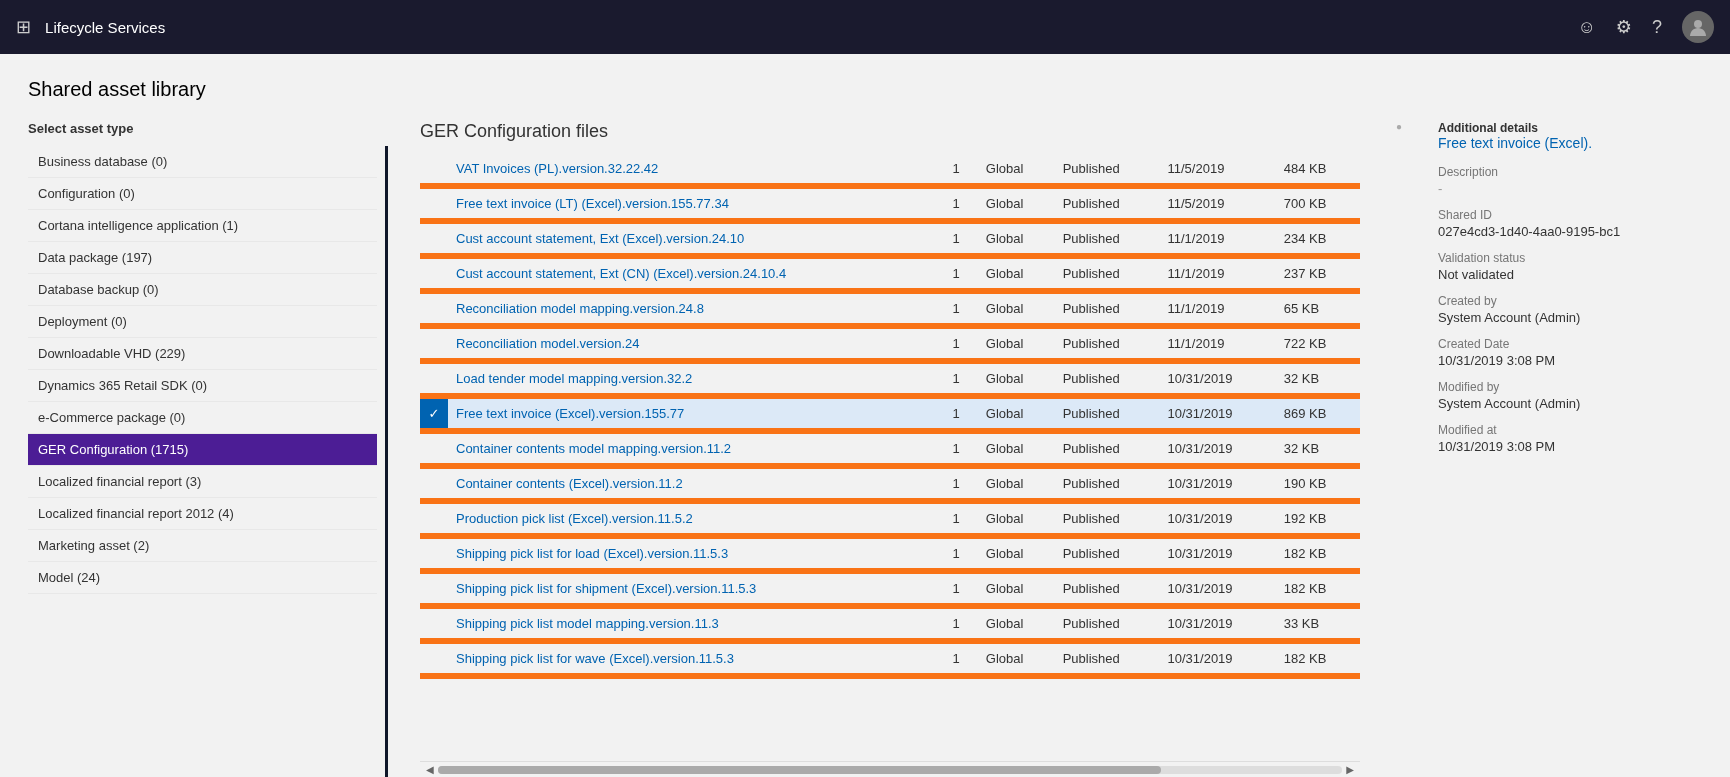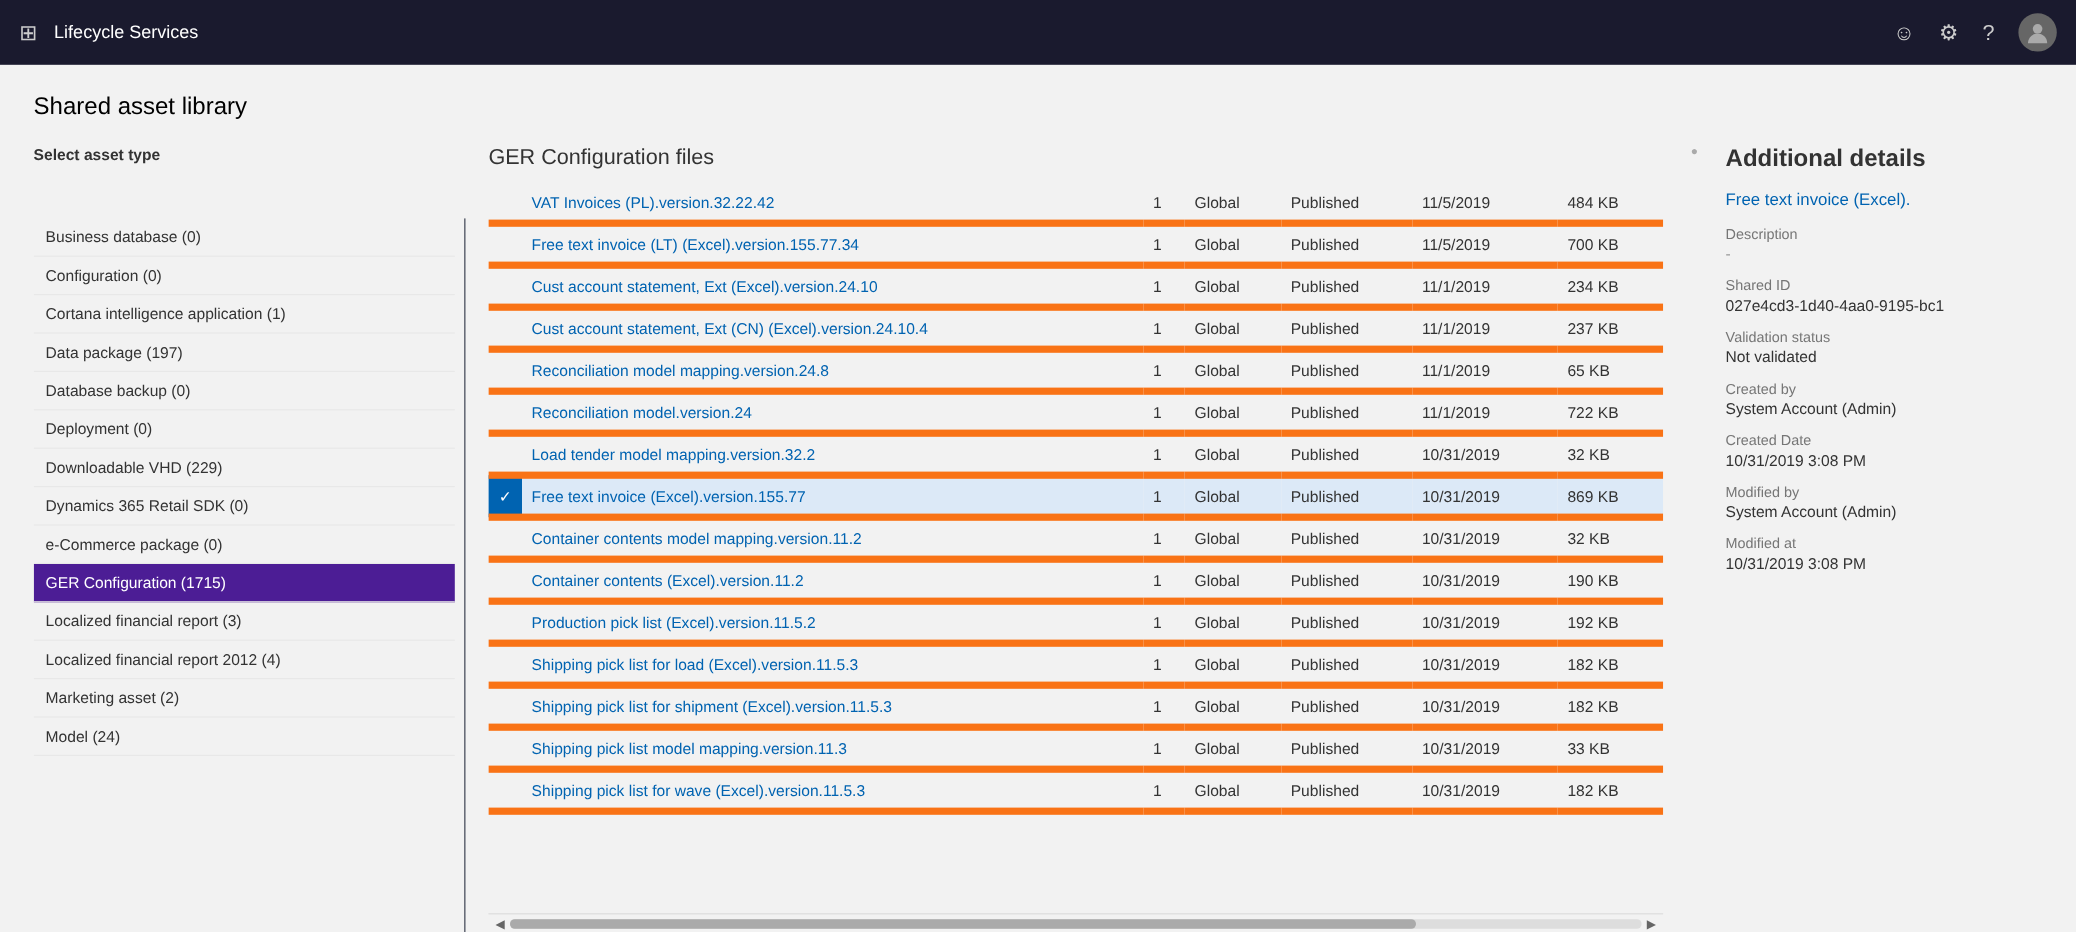--- a/index.html
+++ b/index.html
@@ -31,21 +31,21 @@
     .page-title {
       font-size: 20px;
       font-weight: 400;
       color: #000000;
       margin-bottom: 20px;
     }
 
     .content-area {
       display: flex;
       flex: 1;
-      gap: 3px;
+      gap: 16px;
       overflow: hidden;
       justify-content: space-between;
     }
 
     
     .left-panel {
       width: 360px;
       min-width: 360px;
       display: flex;
       flex-direction: column;
@@ -53,23 +53,22 @@
     }
     .left-panel-title {
       font-size: 13px;
       font-weight: 600;
       color: #333;
       margin-bottom: 10px;
     }
     .asset-list {
       flex: 1;
       overflow-y: auto;
-      border-right: 1px solid #0f172a;
+      border-right: 3px solid #0f172a;
       padding-right: 8px;
-      margin-top: 36px;
     }
     .asset-list::-webkit-scrollbar { width: 6px; }
     .asset-list::-webkit-scrollbar-thumb { background: #ccc; border-radius: 3px; }
 
     .asset-item {
       padding: 8px 10px;
       cursor: pointer;
       color: #333;
       border-bottom: 1px solid #e8e8e8;
       font-size: 13px;
@@ -137,24 +136,23 @@
     .right-panel {
       width: 280px;
       min-width: 280px;
       padding-left: 16px;
       overflow-y: auto;
     }
     .right-panel::-webkit-scrollbar { width: 6px; }
     .right-panel::-webkit-scrollbar-thumb { background: #ccc; border-radius: 3px; }
 
     .right-title {
-      font-size: 20px;
+      font-size: 12px;
       font-weight: 600;
       color: #333;
-      margin-bottom: 14px;
     }
     .detail-item-title {
       font-size: 14px;
       color: #0063b1;
       font-weight: 400;
       margin-bottom: 14px;
     }
     .detail-label {
       font-size: 12px;
       color: #767676;

